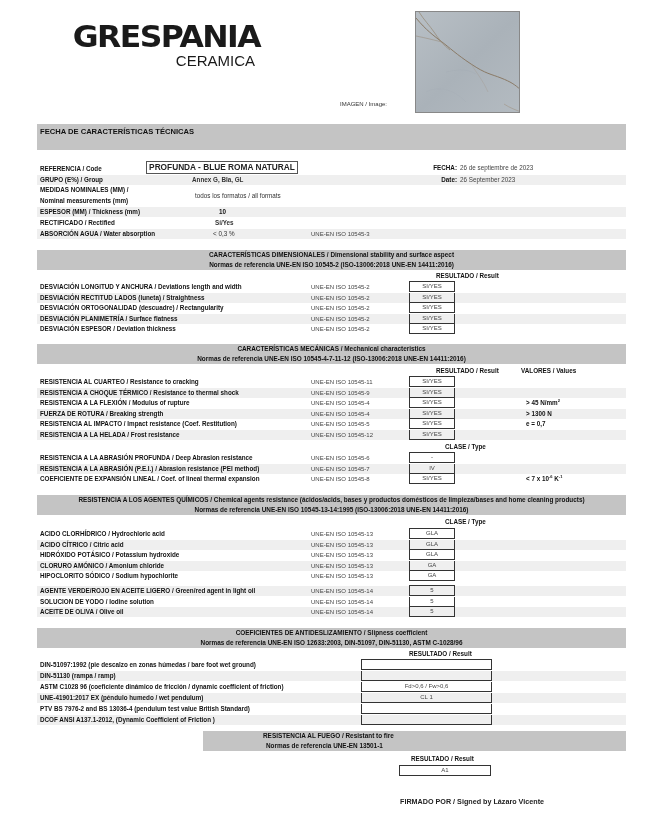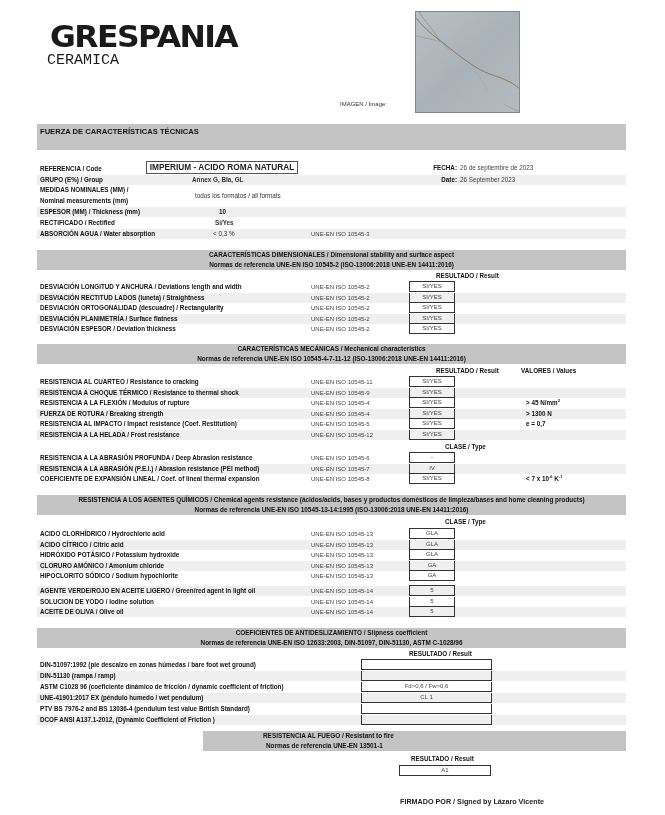--- a/index.html
+++ b/index.html
@@ -1,21 +1,21 @@
 <!DOCTYPE html>
 <html><head>
 <meta charset="utf-8">
 <style>
   * { box-sizing: border-box; margin: 0; padding: 0; }
   html, body { width: 665px; height: 815px; background: #ffffff; overflow: hidden; }
   body { position: relative; font-family: "Liberation Sans", sans-serif; color: #111; font-size: 6.4px; }
 
-  .logo { position: absolute; left: 55px; top: 22px; width: 200px; text-align: left; }
+  .logo { position: absolute; left: 55px; top: 22px; width: 200px; text-align: right; }
   .logo-main { font-family: "DejaVu Sans", sans-serif; font-weight: 900; font-size: 30px; letter-spacing: -1.5px; color: #1a1a1a; line-height: 30px; transform: scaleX(1.05); }
-  .logo-sub { font-family: Liberation Mono, monospace; font-size: 15px; color: #1a1a1a; line-height: 18px; margin-left: -8px; }
+  .logo-sub { font-family: Liberation Sans, sans-serif; font-size: 15px; color: #1a1a1a; line-height: 18px; margin-left: -8px; }
 
   .img-label { position: absolute; left: 340px; top: 101px; font-size: 6px; color: #333; }
   .tile { position: absolute; left: 415px; top: 11px; width: 105px; height: 102px; border: 1px solid #888; overflow: hidden; background: #aeb6bd; }
 
   .sheet-head { position: absolute; left: 37px; top: 124px; width: 589px; height: 26px; background: #c4c4c4; padding: 3px 3px; font-weight: bold; font-size: 7.6px; line-height: 10px; color: #111; }
 
   .row { position: absolute; left: 37px; width: 589px; height: 10px; line-height: 10px; font-size: 6.3px; }
   .row.alt { background: #efefef; }
   .lbl { position: absolute; left: 3px; font-weight: bold; white-space: nowrap; }
   .std { position: absolute; left: 274px; color: #444; font-size: 6px; white-space: nowrap; }
@@ -62,29 +62,29 @@
     <path d="M3 0 C8 8, 14 14, 18 20 S 28 34, 34 38" stroke="#948672" stroke-width="0.7" fill="none"></path>
     <path d="M0 24 C10 26, 18 28, 26 30" stroke="#9a8e80" stroke-width="0.6" fill="none"></path>
     <path d="M55 52 C60 60, 68 70, 72 80" stroke="#a39a90" stroke-width="0.4" fill="none"></path>
     <path d="M30 60 C40 58, 50 56, 60 62" stroke="#a5adb4" stroke-width="0.5" fill="none"></path>
     <path d="M10 80 C22 74, 36 76, 50 90" stroke="#a7afb6" stroke-width="0.5" fill="none"></path>
     <path d="M88 92 C94 96, 100 98, 105 100" stroke="#9c8c78" stroke-width="0.5" fill="none"></path>
   </svg>
 </div>
 
 <div class="sheet-head">
-  <div>FUERZA DE CARACTERÍSTICAS TÉCNICAS</div>
+  <div>FECHA DE CARACTERÍSTICAS TÉCNICAS</div>
 </div>
 
 <div class="row" style="top:163px;">
   <span class="lbl" style="top:1px;">REFERENCIA / Code</span>
   <span class="mid" style="left:380px;font-weight:bold;width:40px;text-align:right;">FECHA:</span>
   <span class="mid" style="left:423px;color:#444;">26 de septiembre de 2023</span>
 </div>
-<div class="ref-box">IMPERIUM - ACIDO ROMA NATURAL</div>
+<div class="ref-box">PROFUNDA - BLUE ROMA NATURAL</div>
 
 <div class="row alt" style="top:175px;">
   <span class="lbl">GRUPO (E%) / Group</span>
   <span class="mid" style="left:155px;font-weight:bold;color:#333;">Annex G, BIa, GL</span>
   <span class="mid" style="left:380px;font-weight:bold;width:40px;text-align:right;">Date:</span>
   <span class="mid" style="left:423px;color:#444;">26 September 2023</span>
 </div>
 
 <div class="row" style="top:185px;height:22px;">
   <span class="lbl" style="top:0;">MEDIDAS NOMINALES (MM) /</span>

